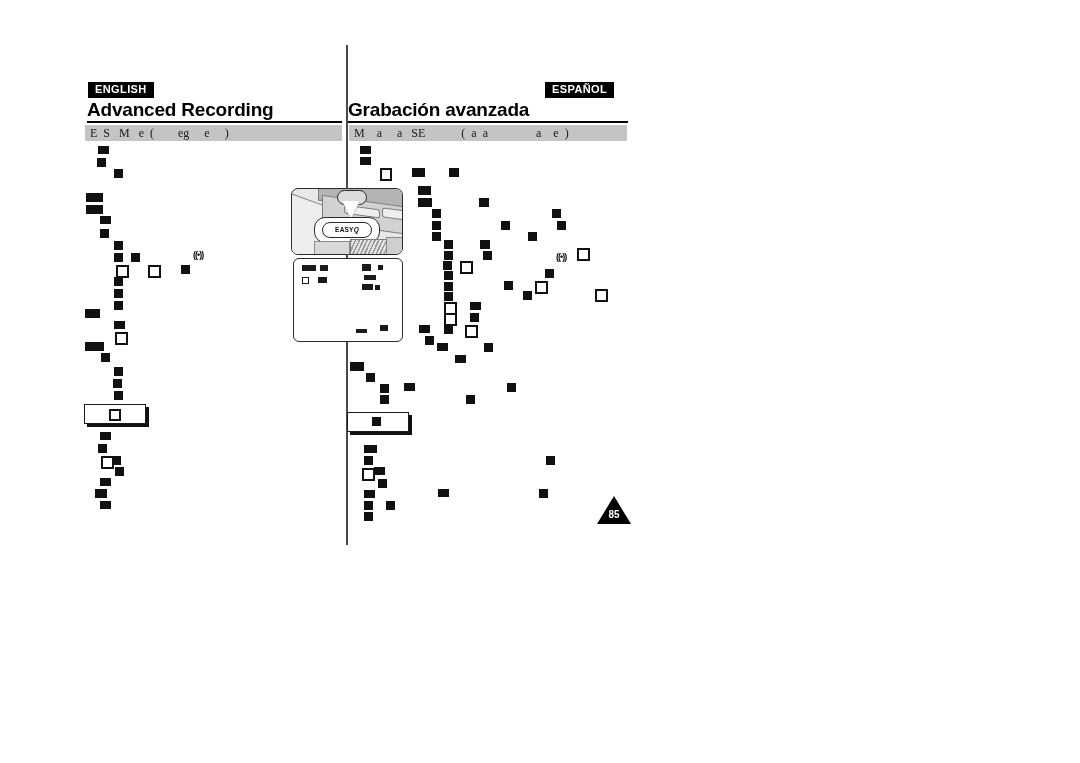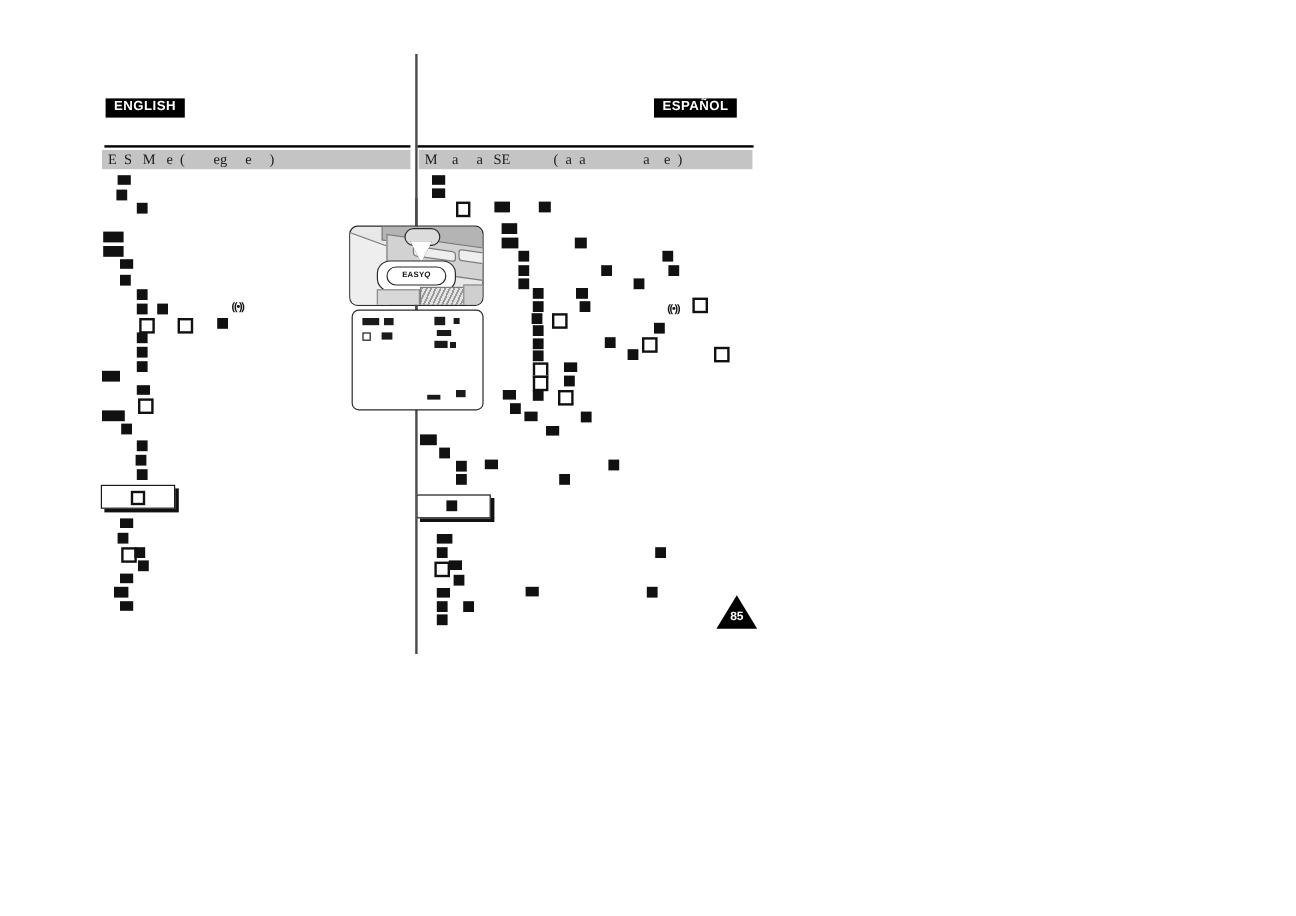--- a/index.html
+++ b/index.html
@@ -246,20 +246,21 @@
 </style>
 </head>
 <body>
 
 <div id="page">
 
   <div class="col-divider"></div>
 
   <div class="lang-badge" id="badge-en">ENGLISH</div>
 
+  <div class="sec-title" id="title-en">Advanced Recording</div>
 
   <div class="title-rule" id="rule-en"></div>
 
   <div class="subhead-bar" id="subbar-en"></div>
   <div class="subhead-text" id="subtext-en">E  S   M   e  (        eg     e     )</div>
 
   <div id="left-fragments">
       <div class="glyph" style="left: 98px; top: 146px; width: 11px; height: 8px;"></div>
       <div class="glyph" style="left: 97px; top: 158px; width: 9px; height: 9px;"></div>
       <div class="glyph" style="left: 114px; top: 169px; width: 9px; height: 9px;"></div>
@@ -295,20 +296,21 @@
     </div>
 
   <div class="wave-glyph" style="left:193px; top:250px;">((•))</div>
 
   <div class="note-box" id="note-en" style="left: 84px; top: 404px; width: 60px; height: 18px;">
     <div class="nb-glyph hollow" style="left:24px; top:4px; width:8px; height:8px;"></div>
   </div>
 
   <div class="lang-badge" id="badge-es">ESPAÑOL</div>
 
+  <div class="sec-title" id="title-es">Grabación avanzada</div>
 
   <div class="title-rule" id="rule-es"></div>
 
   <div class="subhead-bar" id="subbar-es"></div>
   <div class="subhead-text" id="subtext-es">M    a     a   SE            (  a  a                a    e  )</div>
 
   <div id="right-fragments">
       <div class="glyph" style="left: 360px; top: 146px; width: 11px; height: 8px;"></div>
       <div class="glyph" style="left: 360px; top: 157px; width: 11px; height: 8px;"></div>
       <div class="glyph hollow" style="left: 380px; top: 168px; width: 8px; height: 9px;"></div>

